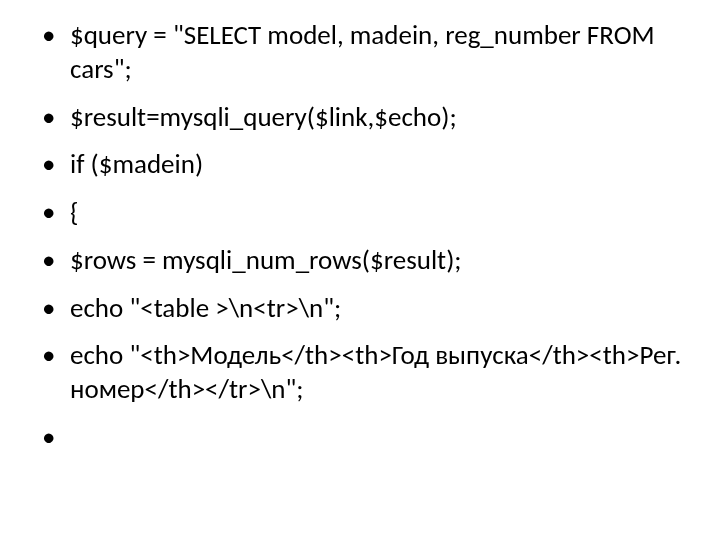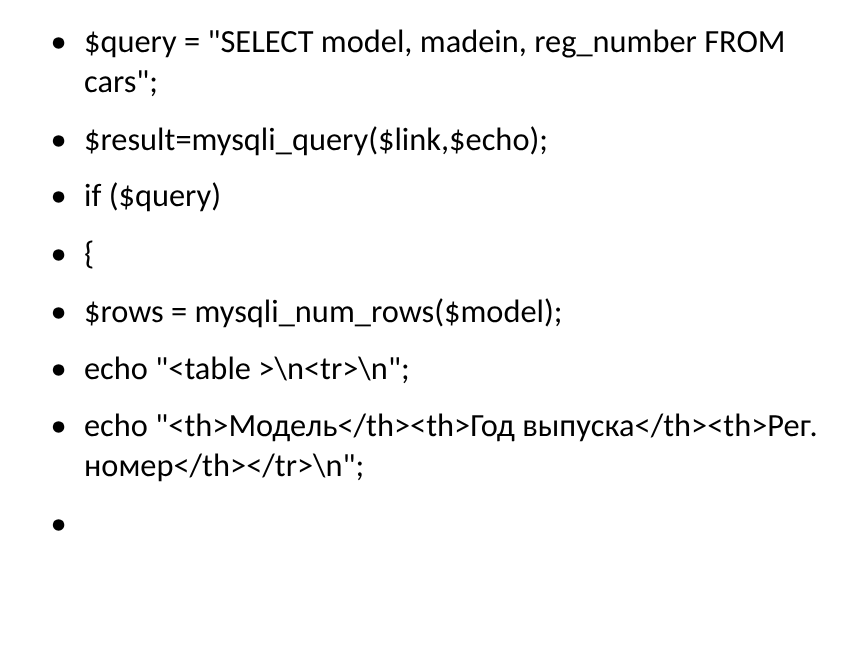--- a/index.html
+++ b/index.html
@@ -45,20 +45,20 @@
     min-height: 1em;
   }
 </style>
 </head>
 <body>
 
 <div class="slide">
   <ul class="bullets">
     <li><span>$query = "SELECT model, madein, reg_number FROM  cars";</span></li>
     <li><span>$result=mysqli_query($link,$echo);</span></li>
-    <li><span>if ($query)</span></li>
+    <li><span>if ($madein)</span></li>
     <li><span>{</span></li>
-    <li><span class="indent"> $rows = mysqli_num_rows($model);</span></li>
+    <li><span class="indent"> $rows = mysqli_num_rows($result);</span></li>
     <li><span class="indent"> echo "&lt;table &gt;\n&lt;tr&gt;\n";</span></li>
     <li><span class="indent"> echo "&lt;th&gt;Модель&lt;/th&gt;&lt;th&gt;Год выпуска&lt;/th&gt;&lt;th&gt;Рег. номер&lt;/th&gt;&lt;/tr&gt;\n";</span></li>
     <li class="empty-bullet"><span></span></li>
   </ul>
 </div>
 
 </body></html>

